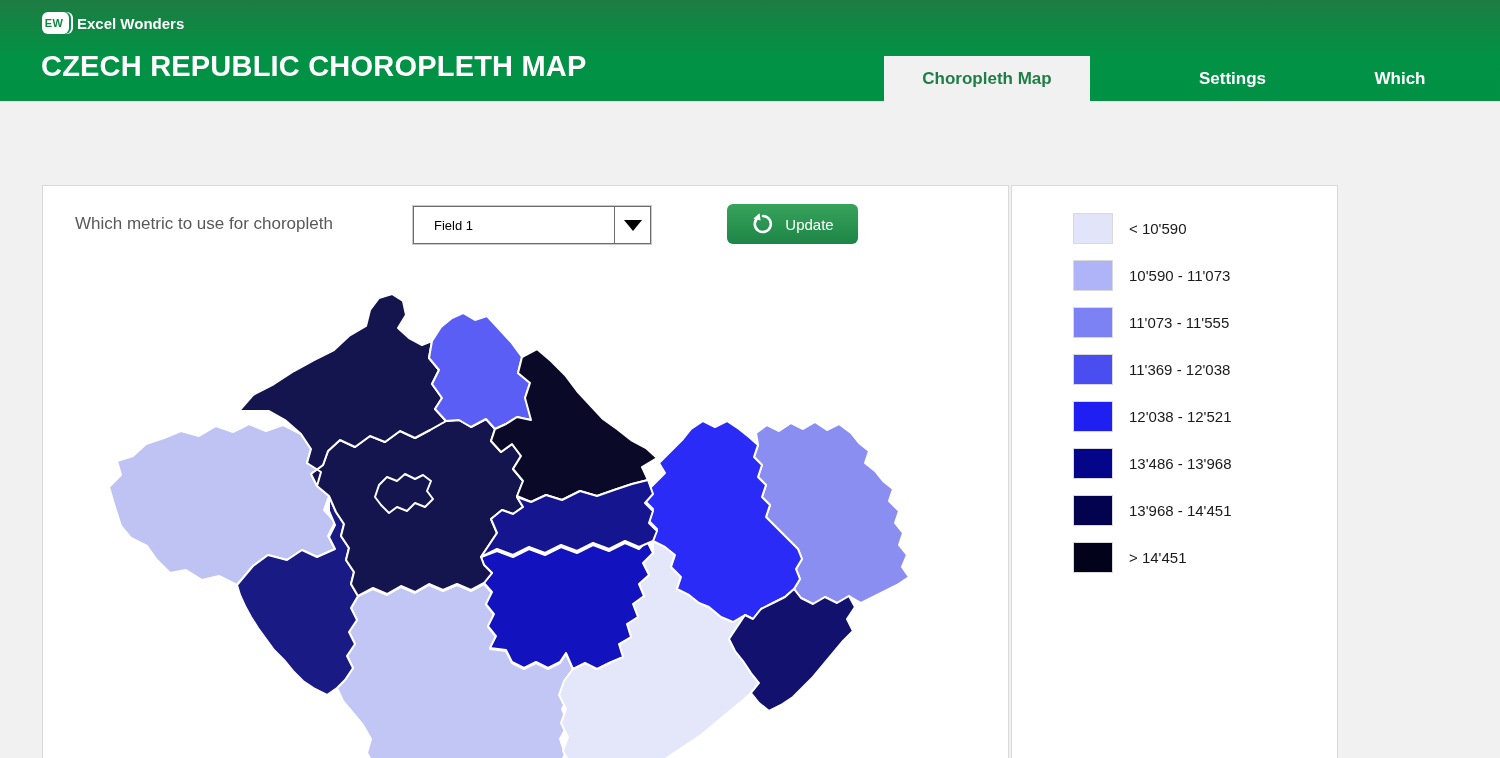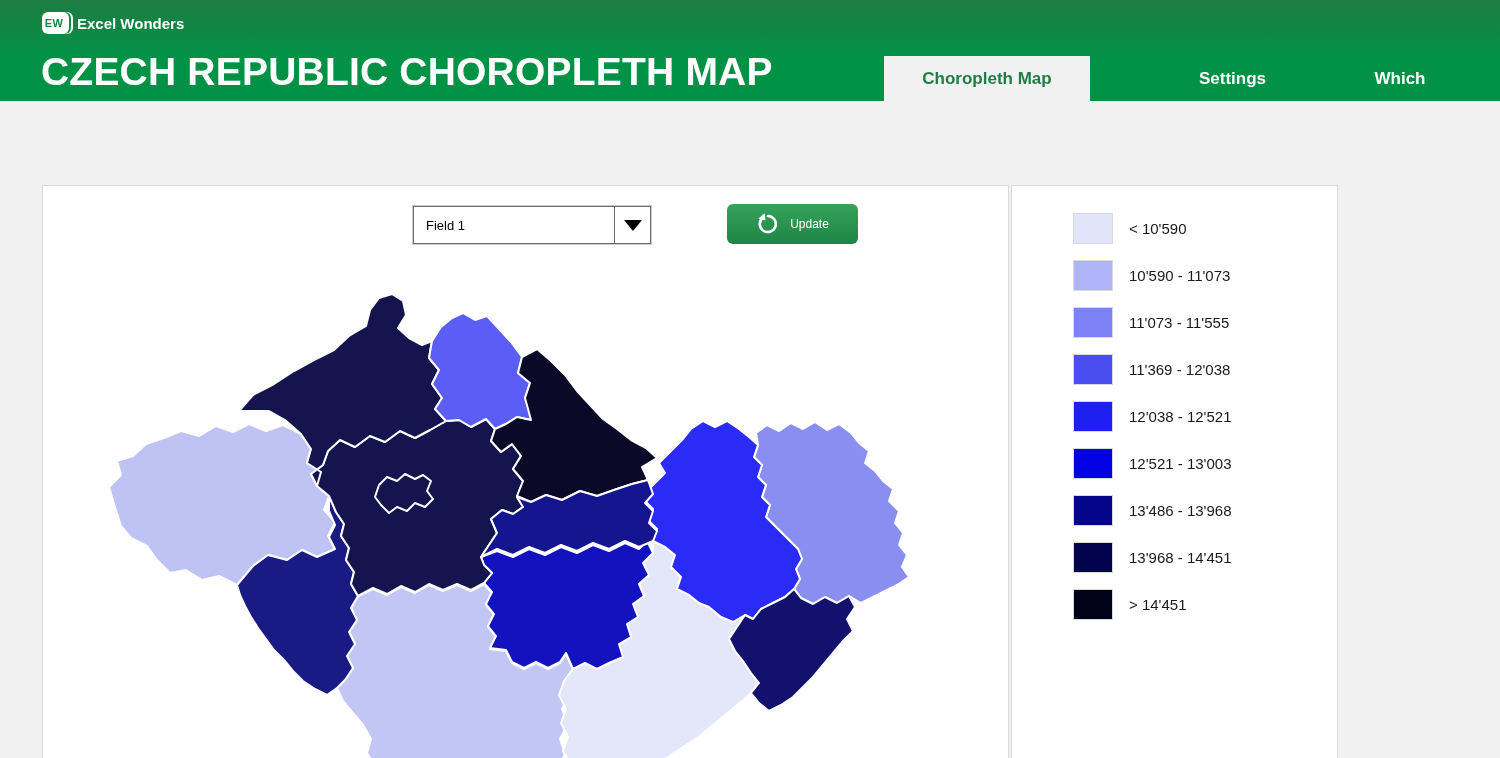--- a/index.html
+++ b/index.html
@@ -9,43 +9,43 @@
   
   .header { position:absolute; left:0; top:0; width:1500px; height:101px;
             background:linear-gradient(180deg,#1e7c42 0%, #029245 55%, #009145 100%); }
   .brand-row { position:absolute; left:42px; top:12px; display:flex; align-items:center; gap:8px; }
   .logo-box { width:27px; height:22px; background:#ffffff; border-radius:6px;
               display:flex; align-items:center; justify-content:center;
               font-size:11px; font-weight:bold; color:#0d8a43; letter-spacing:.5px;
               border-right:3px solid #ffffff; box-shadow:2px 0 0 #089047, 4px 0 0 #ffffff; }
   .brand-name { color:#ffffff; font-size:15px; font-weight:bold; }
   .page-title { position:absolute; left:41px; top:50px; color:#ffffff;
-                font-size:39px; font-weight:bold; letter-spacing:.2px; white-space:nowrap;text-align:center; }
+                font-size:29px; font-weight:bold; letter-spacing:.2px; white-space:nowrap;text-align:center; }
   .tab { position:absolute; top:56px; height:45px; display:flex; align-items:center;
          justify-content:center; font-size:17px; color:#ffffff; font-weight:bold; cursor:pointer; }
   .tab.active { background:#f1f1f1; color:#1e7e45; }
 
   
   .panel { position:absolute; top:185px; background:#ffffff; border:1px solid #d9d9d9; }
   .main-panel   { left:42px;  width:967px; height:610px; overflow:hidden; }
   .legend-panel { left:1011px; width:327px; height:610px; overflow:hidden; }
 
   
   .metric-label { position:absolute; left:32px; top:28px; font-size:17px; color:#595959; }
   .combo { position:absolute; left:370px; top:20px; width:238px; height:38px;
            background:#ffffff; border:1px solid #6d6d6d; box-shadow:0 0 0 1px #c9c9c9;
            display:flex; align-items:center; cursor:pointer; }
-  .combo-value { flex:1; font-size:13px; color:#000000; padding-left:12px; }
+  .combo-value { flex:1; font-size:13px; color:#000000; padding-left:20px; }
   .combo-arrow { width:36px; height:100%; border-left:1px solid #6d6d6d;
                  display:flex; align-items:center; justify-content:center; background:#ffffff; }
   .combo-arrow .tri { width:0; height:0; border-left:9px solid transparent;
                       border-right:9px solid transparent; border-top:11px solid #000000; }
   .btn { position:absolute; top:18px; height:40px; border:none; border-radius:6px;
          display:flex; align-items:center; justify-content:center; gap:10px;
-         color:#ffffff; font-size:12px; font-family:"Liberation Sans",sans-serif; cursor:pointer; }
+         color:#ffffff; font-size:15px; font-family:"Liberation Sans",sans-serif; cursor:pointer; }
   .btn-update { left:684px; width:131px; background:linear-gradient(180deg,#37a35b,#1d8546); }
   .btn-export { left:824px; width:124px; background:linear-gradient(180deg,#6191d3,#3f6cb0); }
 
   
   .map-wrap { position:absolute; left:18px; top:103px; width:940px; height:510px; }
   .map-wrap svg path { stroke:#ffffff; stroke-width:2; stroke-linejoin:round; }
 
   
   .legend-list { position:absolute; left:0; top:27px; width:100%;padding-left:32px; }
   .legend-row { display:flex; align-items:center; height:31px; margin:0 0 16px 29px; }
@@ -62,20 +62,21 @@
   </div>
   <div class="page-title">CZECH REPUBLIC CHOROPLETH MAP</div>
   <div id="tabs">
       <div class="tab active" style="left: 884px; width: 206px;">Choropleth Map</div>
       <div class="tab" style="left: 1120px; width: 225px;">Settings</div>
       <div class="tab" style="left: 1345px; width: 110px;">Which</div>
     </div>
 </div>
 
 <div class="panel main-panel">
+  <div class="metric-label">Which metric to use for choropleth</div>
 
   <div class="combo">
     <div class="combo-value">Field 1</div>
     <div class="combo-arrow">
       <div class="tri"></div>
     </div>
   </div>
 
   <button class="btn btn-update">
     <svg width="24" height="24" viewBox="0 0 24 24">
@@ -122,24 +123,20 @@
       </div>
       <div class="legend-row">
         <div class="legend-swatch" style="background: rgb(74, 78, 240);"></div>
         <div class="legend-label">11'369 - 12'038</div>
       </div>
       <div class="legend-row">
         <div class="legend-swatch" style="background: rgb(31, 31, 242);"></div>
         <div class="legend-label">12'038 - 12'521</div>
       </div>
       <div class="legend-row">
-        <div class="legend-swatch" style="background: rgb(2, 2, 227);"></div>
-        <div class="legend-label">12'521 - 13'003</div>
-      </div>
-      <div class="legend-row">
         <div class="legend-swatch" style="background: rgb(5, 5, 137);"></div>
         <div class="legend-label">13'486 - 13'968</div>
       </div>
       <div class="legend-row">
         <div class="legend-swatch" style="background: rgb(2, 2, 78);"></div>
         <div class="legend-label">13'968 - 14'451</div>
       </div>
       <div class="legend-row">
         <div class="legend-swatch" style="background: rgb(2, 2, 26);"></div>
         <div class="legend-label">&gt; 14'451</div>

